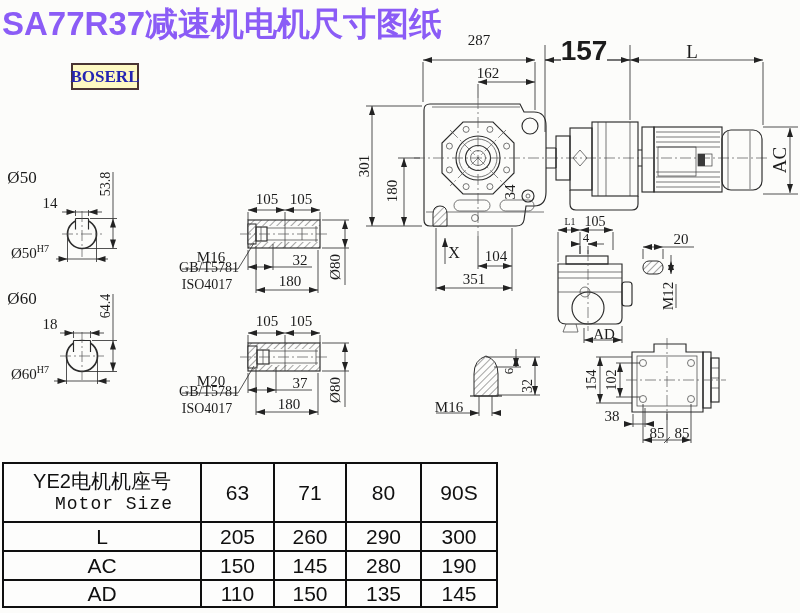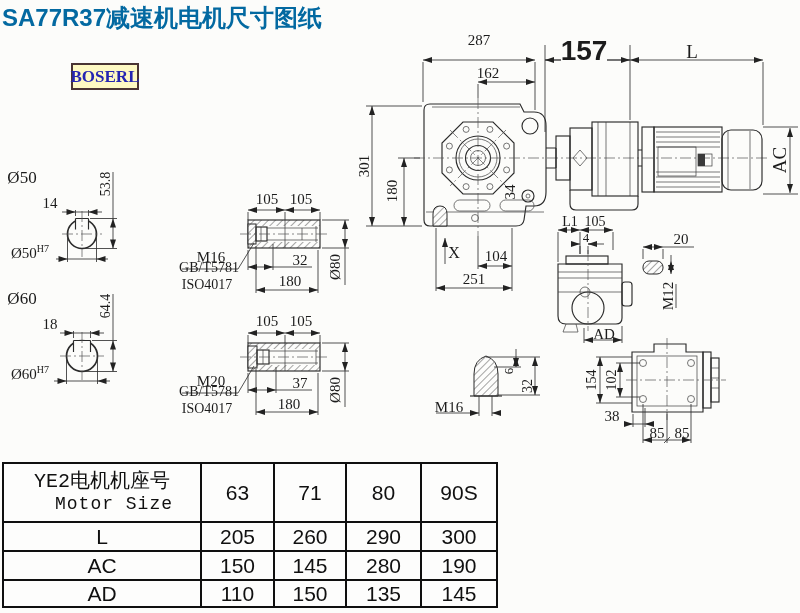--- a/index.html
+++ b/index.html
@@ -11,37 +11,37 @@
   .lbl{
     position:absolute;transform:translate(-50%,-50%);
     font-family:"Liberation Serif",serif;font-size:15px;color:#1c1c1c;
     white-space:nowrap;line-height:1;
   }
   .v{transform:translate(-50%,-50%) rotate(-90deg);}
   .la{transform:none;}
   .title{
     position:absolute;left:2px;top:2px;
     font-family:"Liberation Sans",sans-serif;font-weight:bold;
-    font-size:24px;color:#0369a1;letter-spacing:0px;
+    font-size:33px;color:#8b5cf6;letter-spacing:0px;
   }
   .logo{
     position:absolute;left:71px;top:63px;width:64px;height:23px;
     border:2px solid #4a3434;background:#fef9c3;
     color:#2525b2;font:bold 17px "Liberation Serif",serif;
     display:flex;align-items:center;justify-content:center;
   }
   .sizetable{
     position:absolute;left:2px;top:462px;border-collapse:collapse;table-layout:fixed;
     background:#fdfdfc;
   }
   .sizetable td{
     border:2px solid #0f0f0f;text-align:center;vertical-align:middle;
     font-family:"Liberation Sans",sans-serif;font-size:21px;color:#101010;padding:0;
   }
-  .hcn{font-size:20px;line-height:1.25;font-family:Liberation Mono, monospace;}
+  .hcn{font-size:20px;line-height:1.25;}
   .hen{font-family:"Liberation Mono",monospace;font-size:18px;line-height:1.2;letter-spacing:1px;padding-left:24px;}
 </style>
 </head>
 <body>
 
 <svg width="800" height="613" viewBox="0 0 800 613">
   <defs>
     <marker id="ma" markerUnits="userSpaceOnUse" markerWidth="10" markerHeight="7" refX="9.5" refY="3.5" orient="auto">
       <path d="M0.5,0.5 L9.5,3.5 L0.5,6.5 Z" fill="#222"></path>
     </marker>
@@ -290,21 +290,21 @@
 <div class="lbl" style="left:479px;top:40px">287</div>
 <div class="lbl" style="left:488px;top:73px">162</div>
 <div class="lbl" style="left:584px;top:51px;font-family:'Liberation Sans',sans-serif;font-weight:bold;font-size:28px">157</div>
 <div class="lbl" style="left:692px;top:51px;font-size:19px">L</div>
 <div class="lbl v" style="left:779px;top:160px;font-size:19px">AC</div>
 <div class="lbl v" style="left:364px;top:166px">301</div>
 <div class="lbl v" style="left:392px;top:191px">180</div>
 <div class="lbl v" style="left:510px;top:192px">34</div>
 <div class="lbl" style="left:454px;top:253px;font-size:16px">X</div>
 <div class="lbl" style="left:496px;top:256px">104</div>
-<div class="lbl" style="left:474px;top:279px">251</div>
+<div class="lbl" style="left:474px;top:279px">351</div>
 
 <div class="lbl" style="left:22px;top:177px;font-size:17px">Ø50</div>
 <div class="lbl" style="left:50px;top:203px">14</div>
 <div class="lbl v" style="left:106px;top:184px;font-size:14px">53.8</div>
 <div class="lbl la" style="left:11px;top:244px"><span>Ø50</span><sup style="font-size:10px">H7</sup></div>
 
 <div class="lbl" style="left:22px;top:298px;font-size:17px">Ø60</div>
 <div class="lbl" style="left:50px;top:324px">18</div>
 <div class="lbl v" style="left:106px;top:306px;font-size:14px">64.4</div>
 <div class="lbl la" style="left:11px;top:365px"><span>Ø60</span><sup style="font-size:10px">H7</sup></div>
@@ -320,21 +320,21 @@
 
 <div class="lbl" style="left:267px;top:321px">105</div>
 <div class="lbl" style="left:301px;top:321px">105</div>
 <div class="lbl" style="left:211px;top:381px">M20</div>
 <div class="lbl" style="left:209px;top:392px;font-size:14px">GB/T5781</div>
 <div class="lbl" style="left:207px;top:409px;font-size:14px">ISO4017</div>
 <div class="lbl" style="left:300px;top:383px">37</div>
 <div class="lbl" style="left:289px;top:404px">180</div>
 <div class="lbl v" style="left:335px;top:390px">Ø80</div>
 
-<div class="lbl" style="left:570px;top:222px;font-size:14px">L1</div>
+<div class="lbl" style="left:570px;top:222px;font-size:10px">L1</div>
 <div class="lbl" style="left:595px;top:222px;font-size:14px">105</div>
 <div class="lbl" style="left:586px;top:237px;font-size:13px">4</div>
 <div class="lbl" style="left:604px;top:334px">AD</div>
 
 <div class="lbl" style="left:681px;top:239px">20</div>
 <div class="lbl v" style="left:668px;top:296px">M12</div>
 
 <div class="lbl" style="left:449px;top:407px">M16</div>
 <div class="lbl v" style="left:508px;top:371px;font-size:13px">6</div>
 <div class="lbl v" style="left:528px;top:386px;font-size:14px">32</div>

